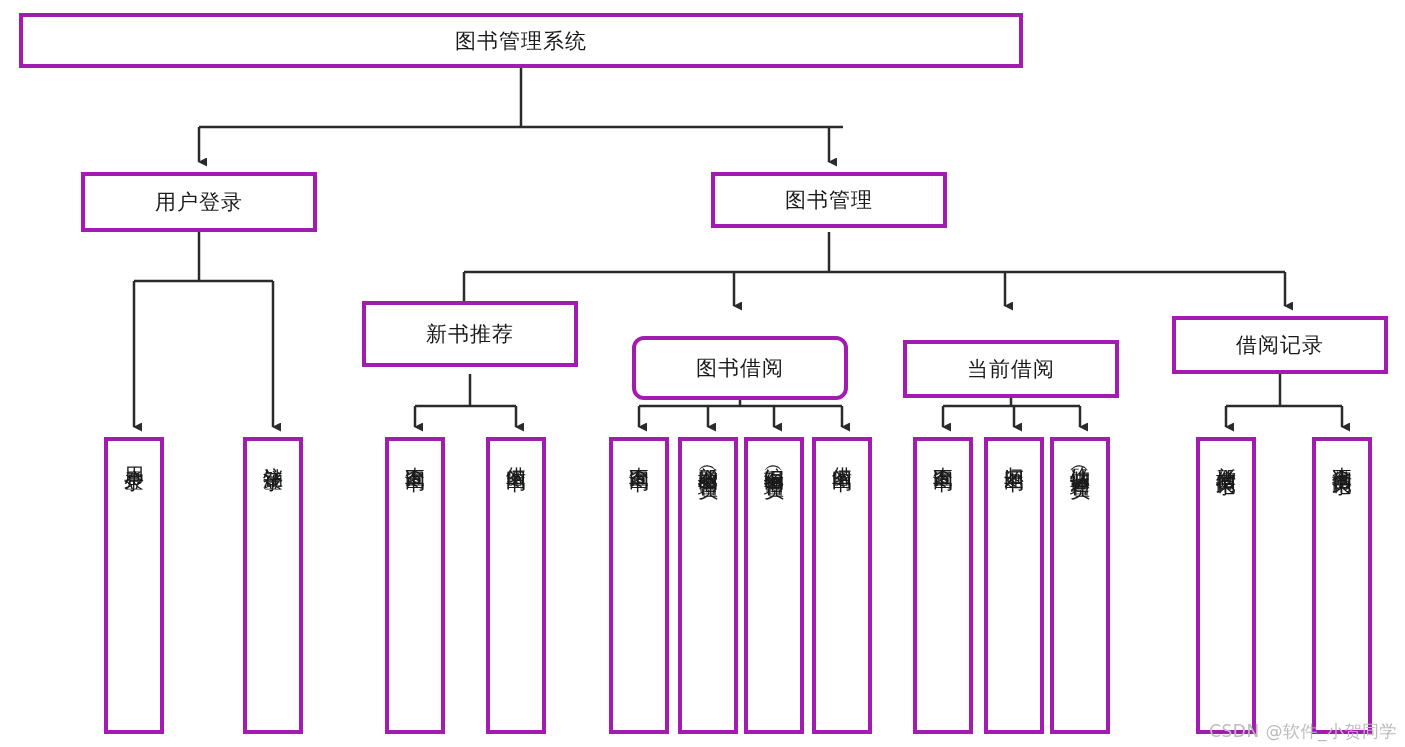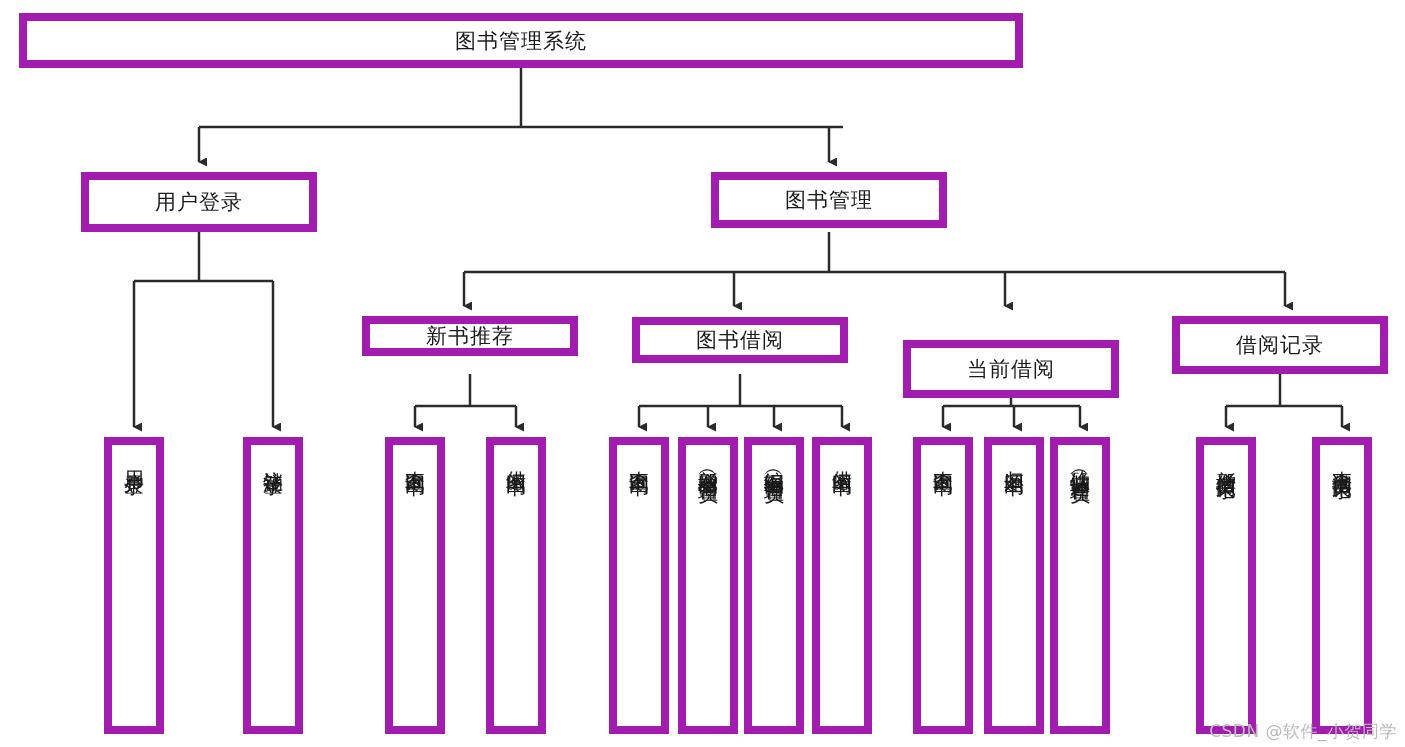--- a/index.html
+++ b/index.html
@@ -20,21 +20,21 @@
   #wires {
     position: absolute;
     left: 0;
     top: 0;
     width: 1405px;
     height: 747px;
   }
   .node {
     position: absolute;
     box-sizing: border-box;
-    border: 8px solid #a21caf;
+    border: 4px solid #a21caf;
     background: #ffffff;
     display: flex;
     align-items: center;
     justify-content: center;
     color: #1a1a1a;
     z-index: 2;
   }
   .node.horiz {
     font-size: 21px;
     letter-spacing: 1px;
@@ -116,22 +116,22 @@
       <path d="M1226,406 L1226,427" marker-end="url(#arrowhead)"></path>
       <path d="M1342,406 L1342,427" marker-end="url(#arrowhead)"></path>
     </g>
   </svg>
 
   <div class="node horiz" style="left: 19px; top: 13px; width: 1004px; height: 55px;">图书管理系统</div>
 
   <div class="node horiz" style="left: 81px; top: 172px; width: 236px; height: 60px;">用户登录</div>
   <div class="node horiz" style="left: 711px; top: 172px; width: 236px; height: 56px;">图书管理</div>
 
-  <div class="node horiz" style="left: 362px; top: 316px; width: 216px; height: 40px;">新书推荐</div>
-  <div class="node horiz" style="left: 632px; top: 317px; width: 216px; height: 46px;">图书借阅</div>
+  <div class="node horiz" style="left: 362px; top: 301px; width: 216px; height: 66px;">新书推荐</div>
+  <div class="node horiz" style="left: 632px; top: 336px; width: 216px; height: 64px; border-radius: 12px;">图书借阅</div>
   <div class="node horiz" style="left: 903px; top: 316px; width: 216px; height: 58px; margin-top: 24px;">当前借阅</div>
   <div class="node horiz" style="left: 1172px; top: 316px; width: 216px; height: 58px;">借阅记录</div>
 
   <div class="node vert" style="left: 104px; top: 437px; width: 60px; height: 297px;">
     <span class="vtext">用户登录</span>
     </div>
   <div class="node vert" style="left: 243px; top: 437px; width: 60px; height: 297px;">
     <span class="vtext">注销登录</span>
     </div>
   <div class="node vert" style="left: 385px; top: 437px; width: 60px; height: 297px;">

